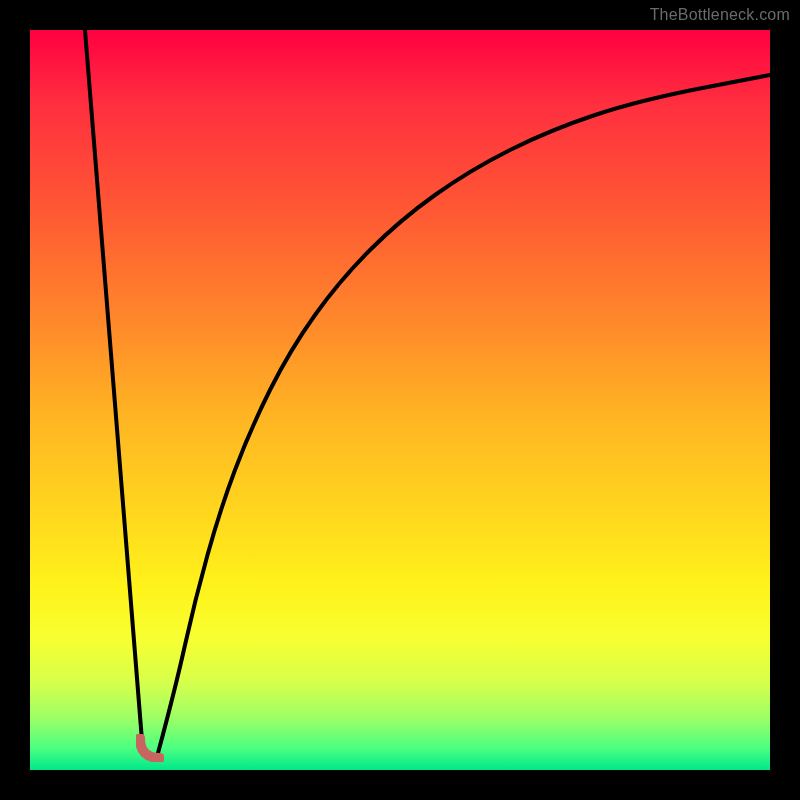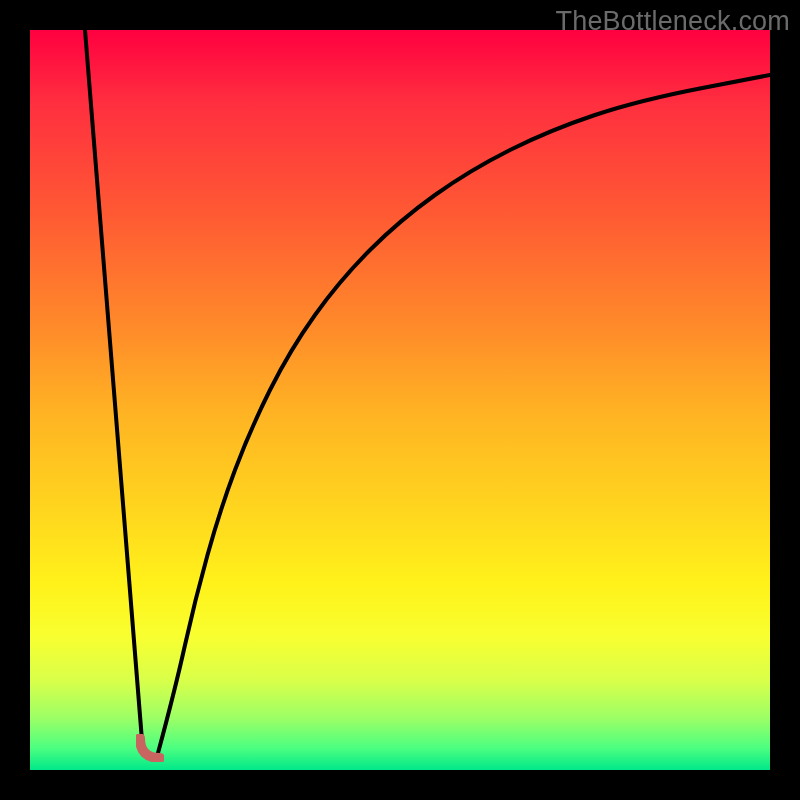--- a/index.html
+++ b/index.html
@@ -30,21 +30,21 @@
       #9cff66 93%,
       #4dff80 97%,
       #00e88a 100%
     );
   }
   .watermark {
     position: absolute;
     top: 6px;
     right: 10px;
     font-family: Arial, Helvetica, sans-serif;
-    font-size: 27px;
+    font-size: 16px;
     color: #6b6b6b;
     font-weight: 500;
     letter-spacing: 0.2px;
   }
   svg.curves {
     position: absolute;
     left: 0;
     top: 0;
     width: 740px;
     height: 740px;

